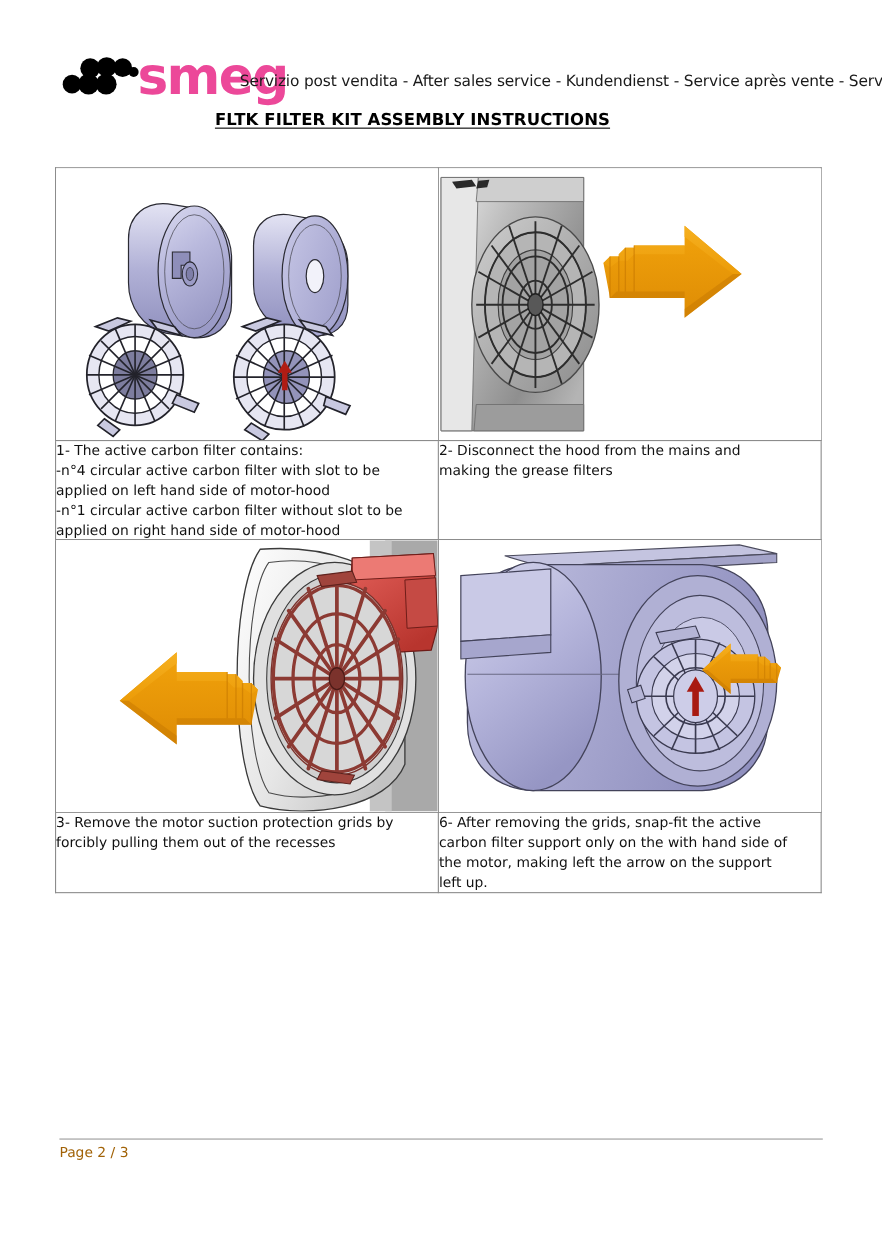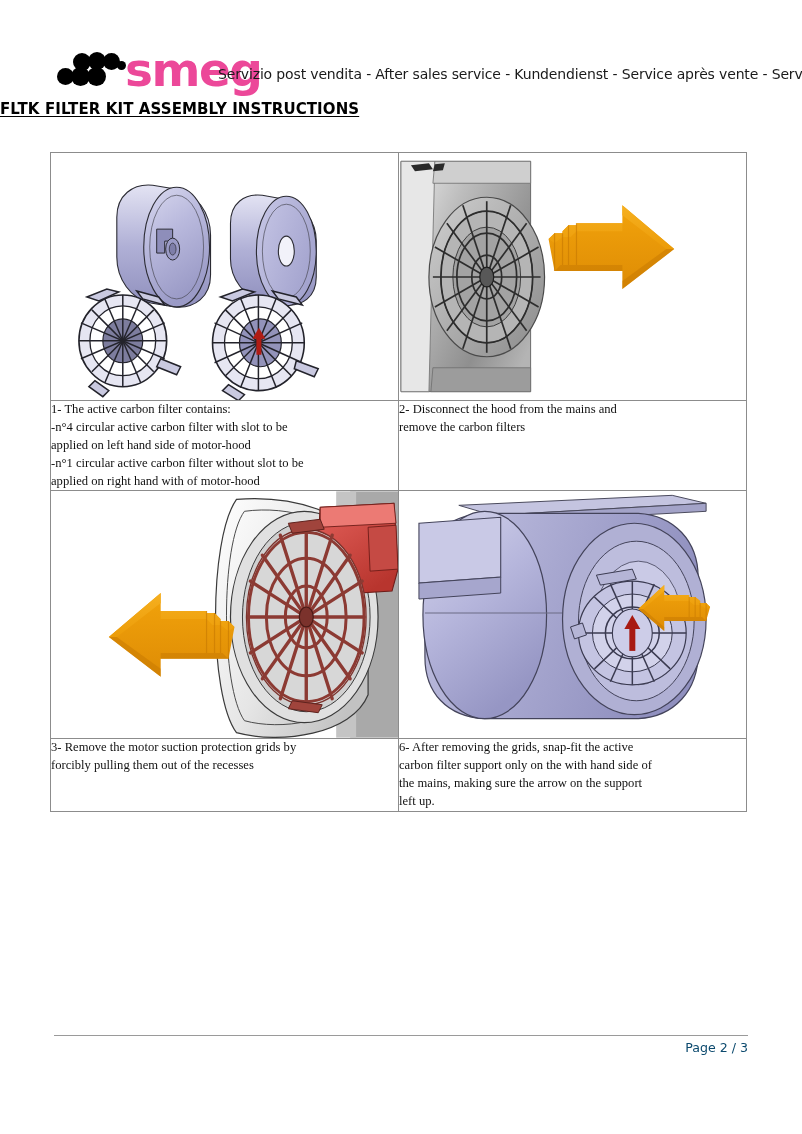--- a/index.html
+++ b/index.html
@@ -69,35 +69,35 @@
     letter-spacing: -0.15px;
     white-space: nowrap;
     color: #1a1a1a;
   }
 
   .doc-title {
     position: absolute;
     left: 0;
     top: 100px;
     width: 750px;
+    text-align: center;
     font-size: 15px;
     font-weight: bold;
     letter-spacing: 0.1px;
   }
   .doc-title u { text-decoration: underline; text-underline-offset: 2px; }
 
   
   .grid {
     position: absolute;
     left: 50px;
     top: 152px;
     width: 697px;
     border-collapse: collapse;
     table-layout: fixed;
-    font-family: Liberation Serif, serif;
   }
   .grid td {
     border: 1px solid #8c8c8c;
     padding: 0;
     vertical-align: top;
   }
   .cell-img {
     height: 247px;
     position: relative;
     overflow: hidden;
@@ -119,23 +119,23 @@
   .figure svg { display: block; width: 100%; height: 100%; }
 
   
   .footer {
     position: absolute;
     left: 54px;
     top: 1035px;
     width: 694px;
     border-top: 1px solid #9a9a9a;
     padding-top: 4px;
-    text-align: right;
+    text-align: left;
     font-size: 12.6px;
-    color: #0c4a6e;
+    color: #a16207;
   }
 </style>
 </head>
 <body>
 
 <div class="header">
 
   <div class="logo-wrap">
     <div class="logo-dots">
       <span class="dot-a"></span>
@@ -318,25 +318,25 @@
       </div>
     </td>
   </tr>
 
   <tr>
     <td class="cell-txt">
       <div class="line">1- The active carbon filter contains:</div>
       <div class="line">-n°4 circular active carbon filter with slot to be</div>
       <div class="line">applied on left hand side of motor-hood</div>
       <div class="line">-n°1 circular active carbon filter without slot to be</div>
-      <div class="line">applied on right hand with of motor-hood</div>
+      <div class="line">applied on right hand side of motor-hood</div>
     </td>
     <td class="cell-txt">
       <div class="line">2- Disconnect the hood from the mains and</div>
-      <div class="line">remove the carbon filters</div>
+      <div class="line">making the grease filters</div>
     </td>
   </tr>
 
   <tr>
 
     <td class="cell-img">
       <div class="figure">
         <svg viewBox="0 0 348 247" preserveAspectRatio="xMidYMid meet">
           <defs>
             <linearGradient id="hoodWhite" x1="0" y1="0" x2="1" y2="0.7">
@@ -494,21 +494,21 @@
   </tr>
 
   <tr>
     <td class="cell-txt">
       <div class="line">3- Remove the motor suction protection grids by</div>
       <div class="line">forcibly pulling them out of the recesses</div>
     </td>
     <td class="cell-txt">
       <div class="line">6- After removing the grids, snap-fit the active</div>
       <div class="line">carbon filter support only on the with hand side of</div>
-      <div class="line">the mains, making sure the arrow on the support</div>
+      <div class="line">the motor, making left the arrow on the support</div>
       <div class="line">left up.</div>
     </td>
   </tr>
 </tbody>
   </table>
 
 <div class="footer">
   <span>Page 2 / 3</span>
 </div>
 

